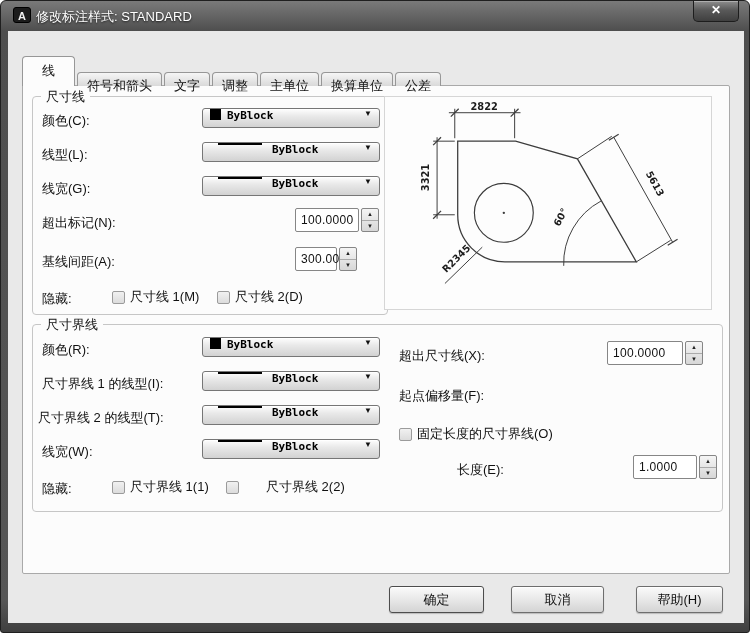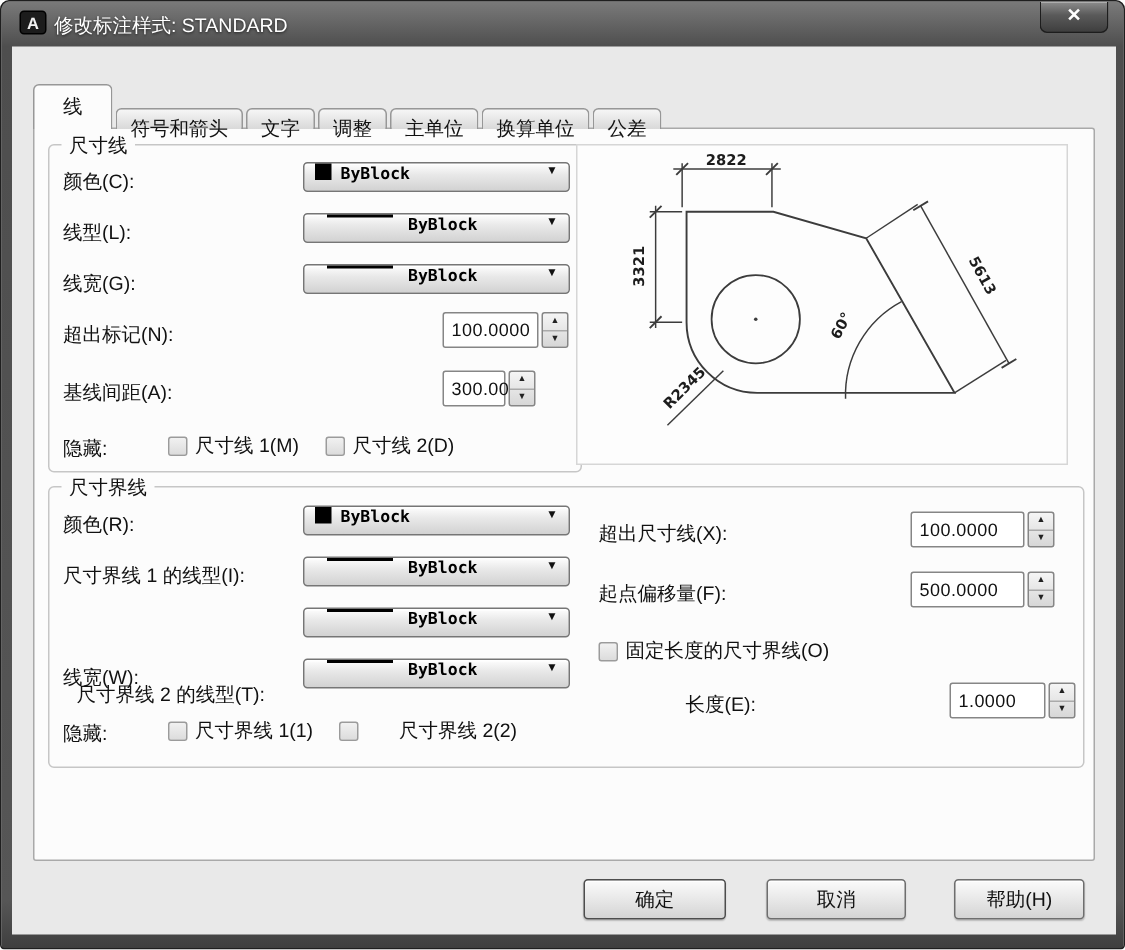--- a/index.html
+++ b/index.html
@@ -195,21 +195,21 @@
       <span class="dd-arrow">▼</span>
     </div>
 
     <div class="lbl" style="left:9px; top:50px;">尺寸界线 1 的线型(I):</div>
     <div class="dd" style="left:169px; top:46px;">
       <span class="lt-line"></span>
       <span class="dd-text">ByBlock</span>
       <span class="dd-arrow">▼</span>
     </div>
 
-    <div class="lbl" style="left:18px; top:84px;margin-top:45px;">尺寸界线 2 的线型(T):</div>
+    <div class="lbl" style="left:5px; top:84px;">尺寸界线 2 的线型(T):</div>
     <div class="dd" style="left:169px; top:80px;">
       <span class="lt-line"></span>
       <span class="dd-text">ByBlock</span>
       <span class="dd-arrow">▼</span>
     </div>
 
     <div class="lbl" style="left:9px; top:118px;">线宽(W):</div>
     <div class="dd" style="left:169px; top:114px;">
       <span class="lt-line"></span>
       <span class="dd-text">ByBlock</span>
@@ -229,27 +229,20 @@
     <div class="lbl" style="left:366px; top:22px;">超出尺寸线(X):</div>
     <div class="spin" style="left:574px; top:16px;">
       <div class="fld" style="width:76px;">100.0000</div>
       <div class="btns">
         <span>▲</span>
         <span>▼</span>
       </div>
     </div>
 
     <div class="lbl" style="left:366px; top:62px;">起点偏移量(F):</div>
-    <div class="spin" style="left:574px; top:56px;">
-      <div class="fld" style="width:76px;">500.0000</div>
-      <div class="btns">
-        <span>▲</span>
-        <span>▼</span>
-      </div>
-    </div>
 
     <div class="cb" style="left:366px; top:100px;">
       <span class="box"></span>
       <span>固定长度的尺寸界线(O)</span>
     </div>
 
     <div class="lbl" style="left:424px; top:136px;">长度(E):</div>
     <div class="spin" style="left:600px; top:130px;">
       <div class="fld" style="width:64px;">1.0000</div>
       <div class="btns">

